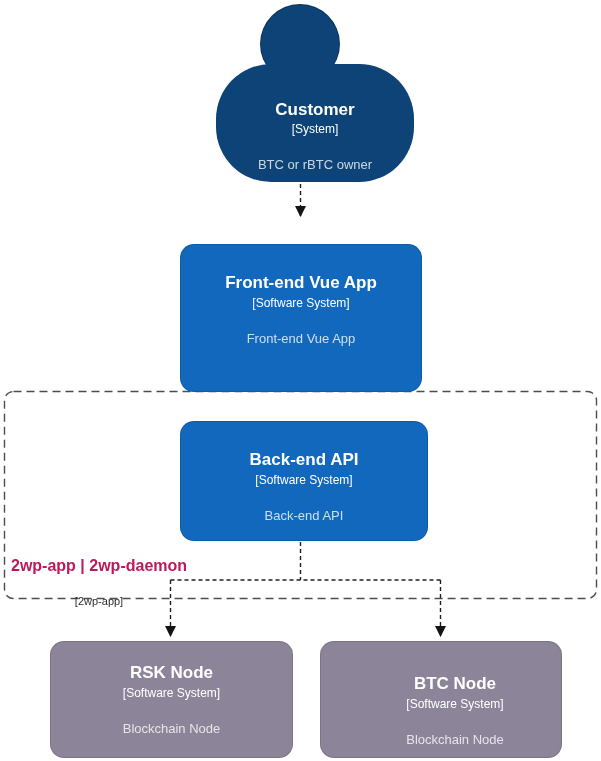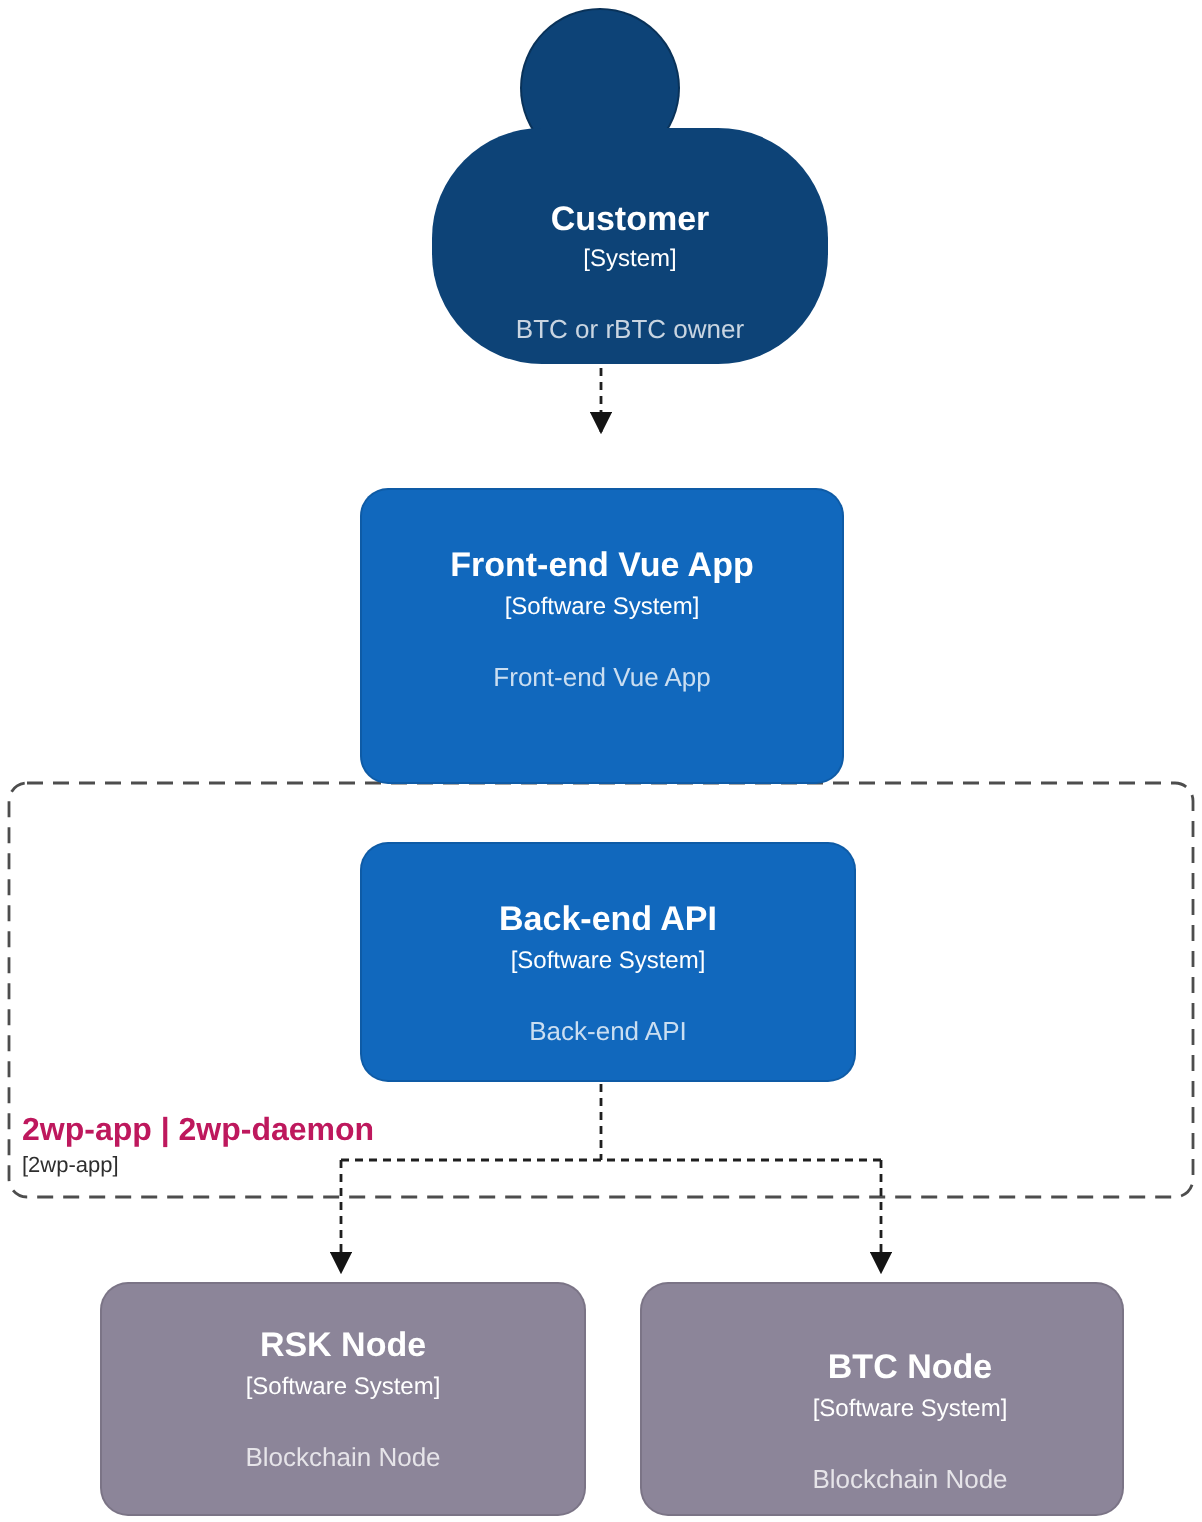--- a/index.html
+++ b/index.html
@@ -42,21 +42,21 @@
   .backend{left:180px;top:421px;width:248px;height:120px;}
   .rsk{left:50px;top:641px;width:243px;height:117px;padding-top:21px;}
   .btc{left:320px;top:641px;width:242px;height:117px;padding-top:32px;padding-left:28px;}
   .node-title{font-size:17px;font-weight:bold;line-height:1.15;}
   .node-type{font-size:12px;margin-top:3px;}
   .node-desc{font-size:13px;margin-top:21px;color:rgba(255,255,255,0.78);}
   .boundary-label{
     position:absolute;left:11px;top:556px;z-index:2;text-align:left;
   }
   .boundary-title{font-size:16px;font-weight:bold;color:#be185d;line-height:1.2;}
-  .boundary-subtitle{font-size:11px;color:#2e2e2e;margin-top:2px;}
+  .boundary-subtitle{font-size:11px;color:#2e2e2e;margin-top:20px;text-align:center;}
 </style>
 </head>
 <body>
 
 <div class="canvas">
 
   <svg class="connectors" viewBox="0 0 601 761" xmlns="http://www.w3.org/2000/svg">
     <defs>
       <marker id="arrow" viewBox="0 0 10 10" refX="9" refY="5" markerWidth="8" markerHeight="8" orient="auto-start-reverse">
         <path d="M0,0 L10,5 L0,10 z" fill="#141414"></path>

